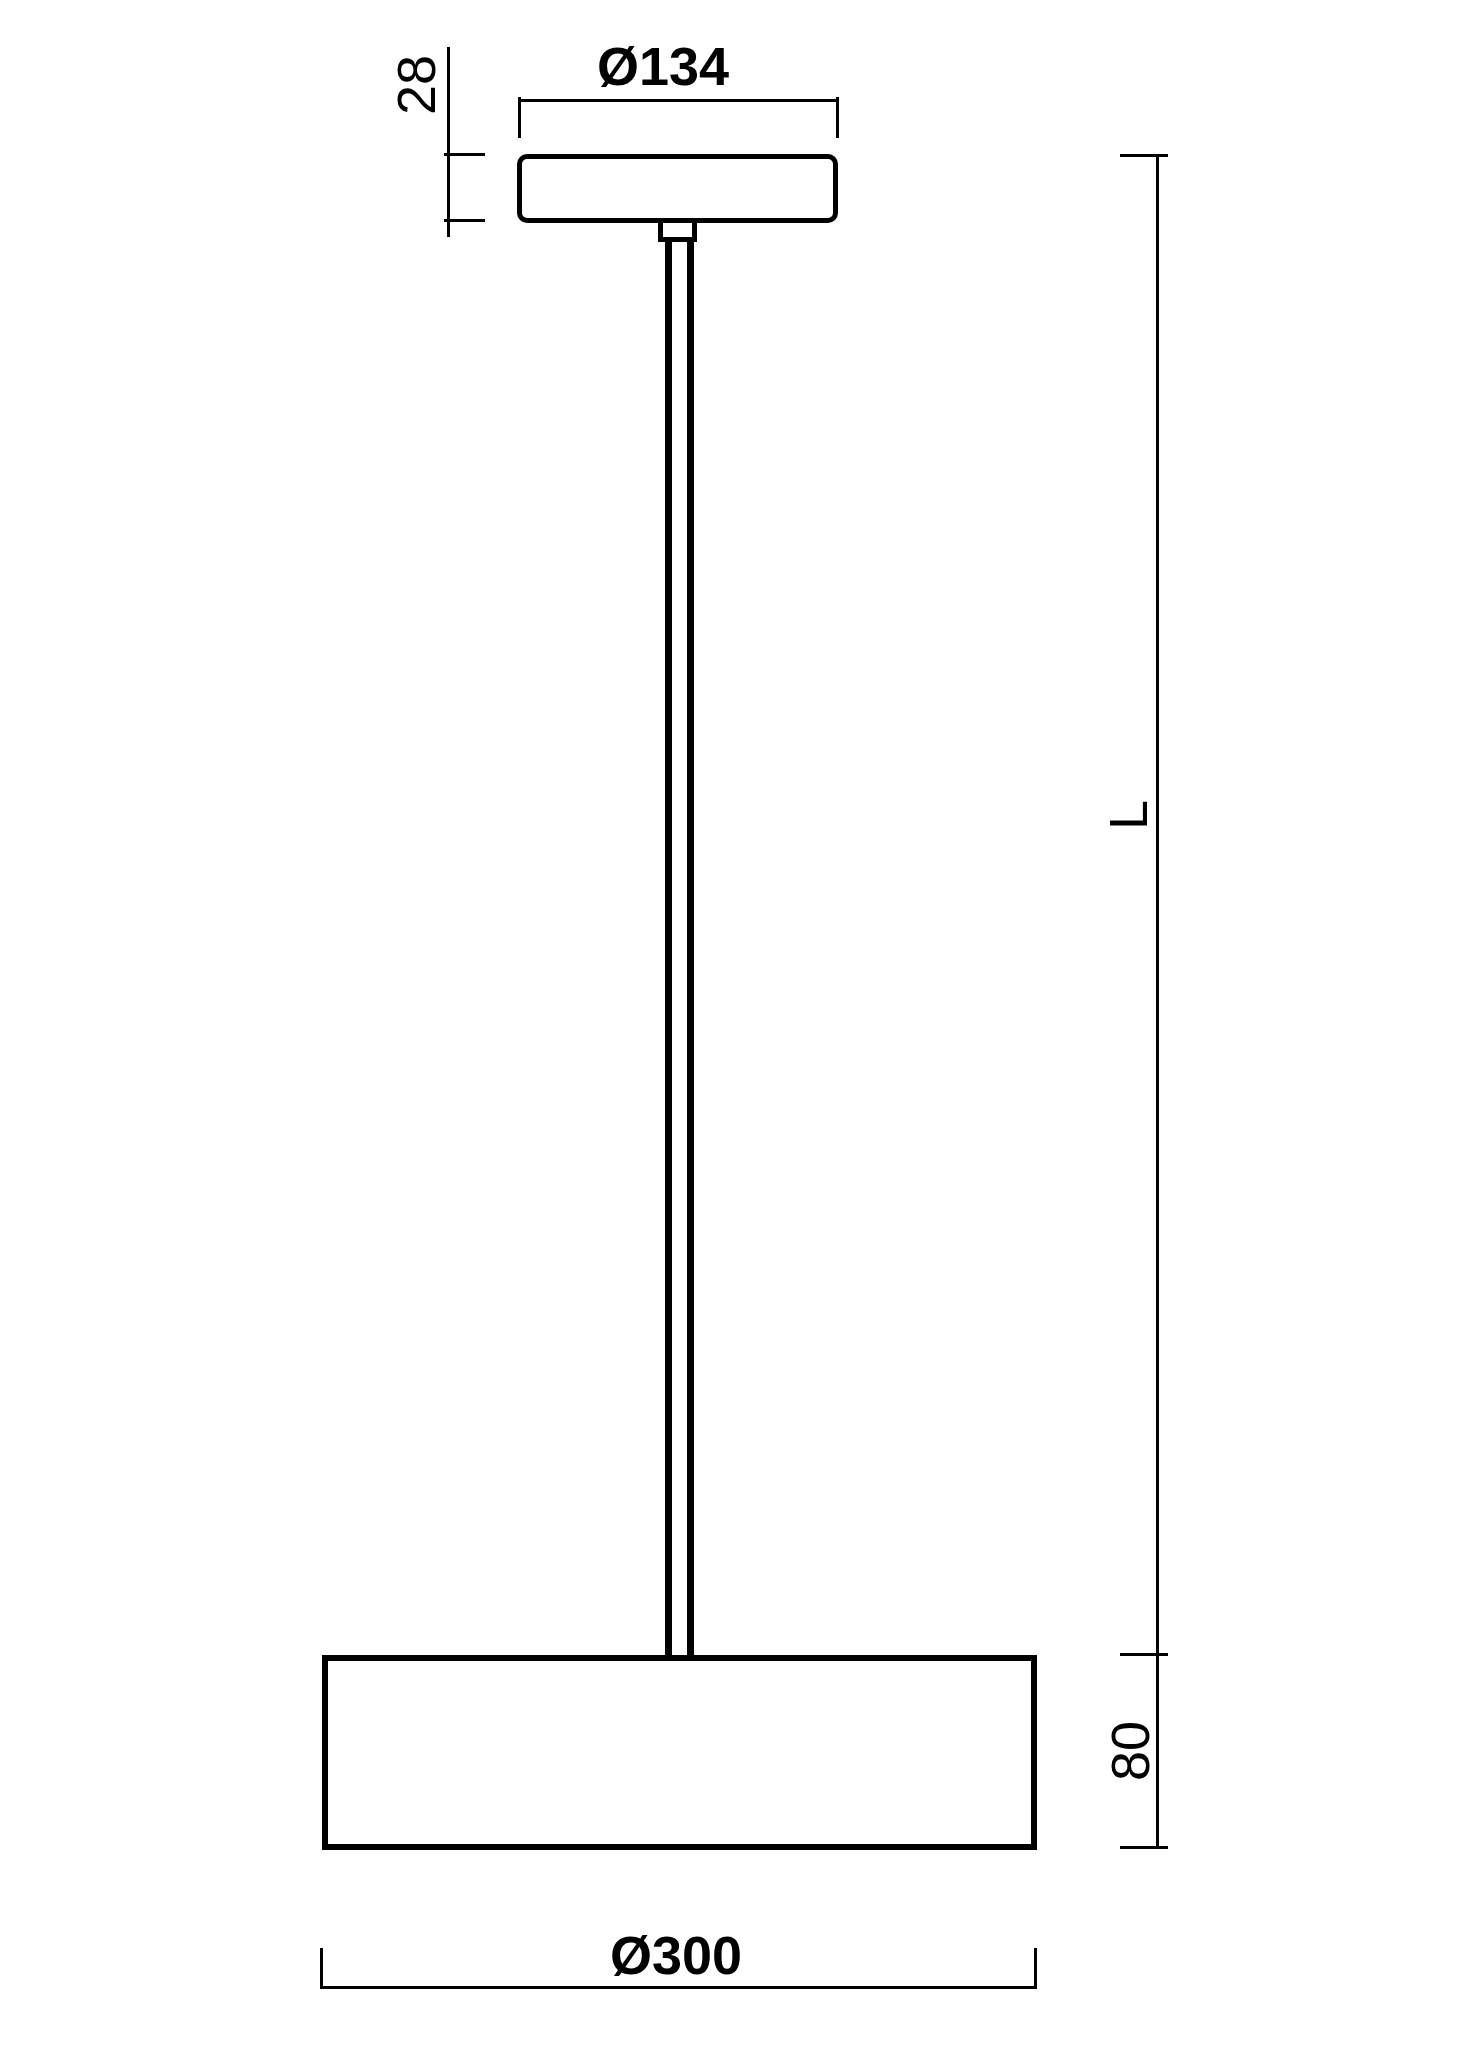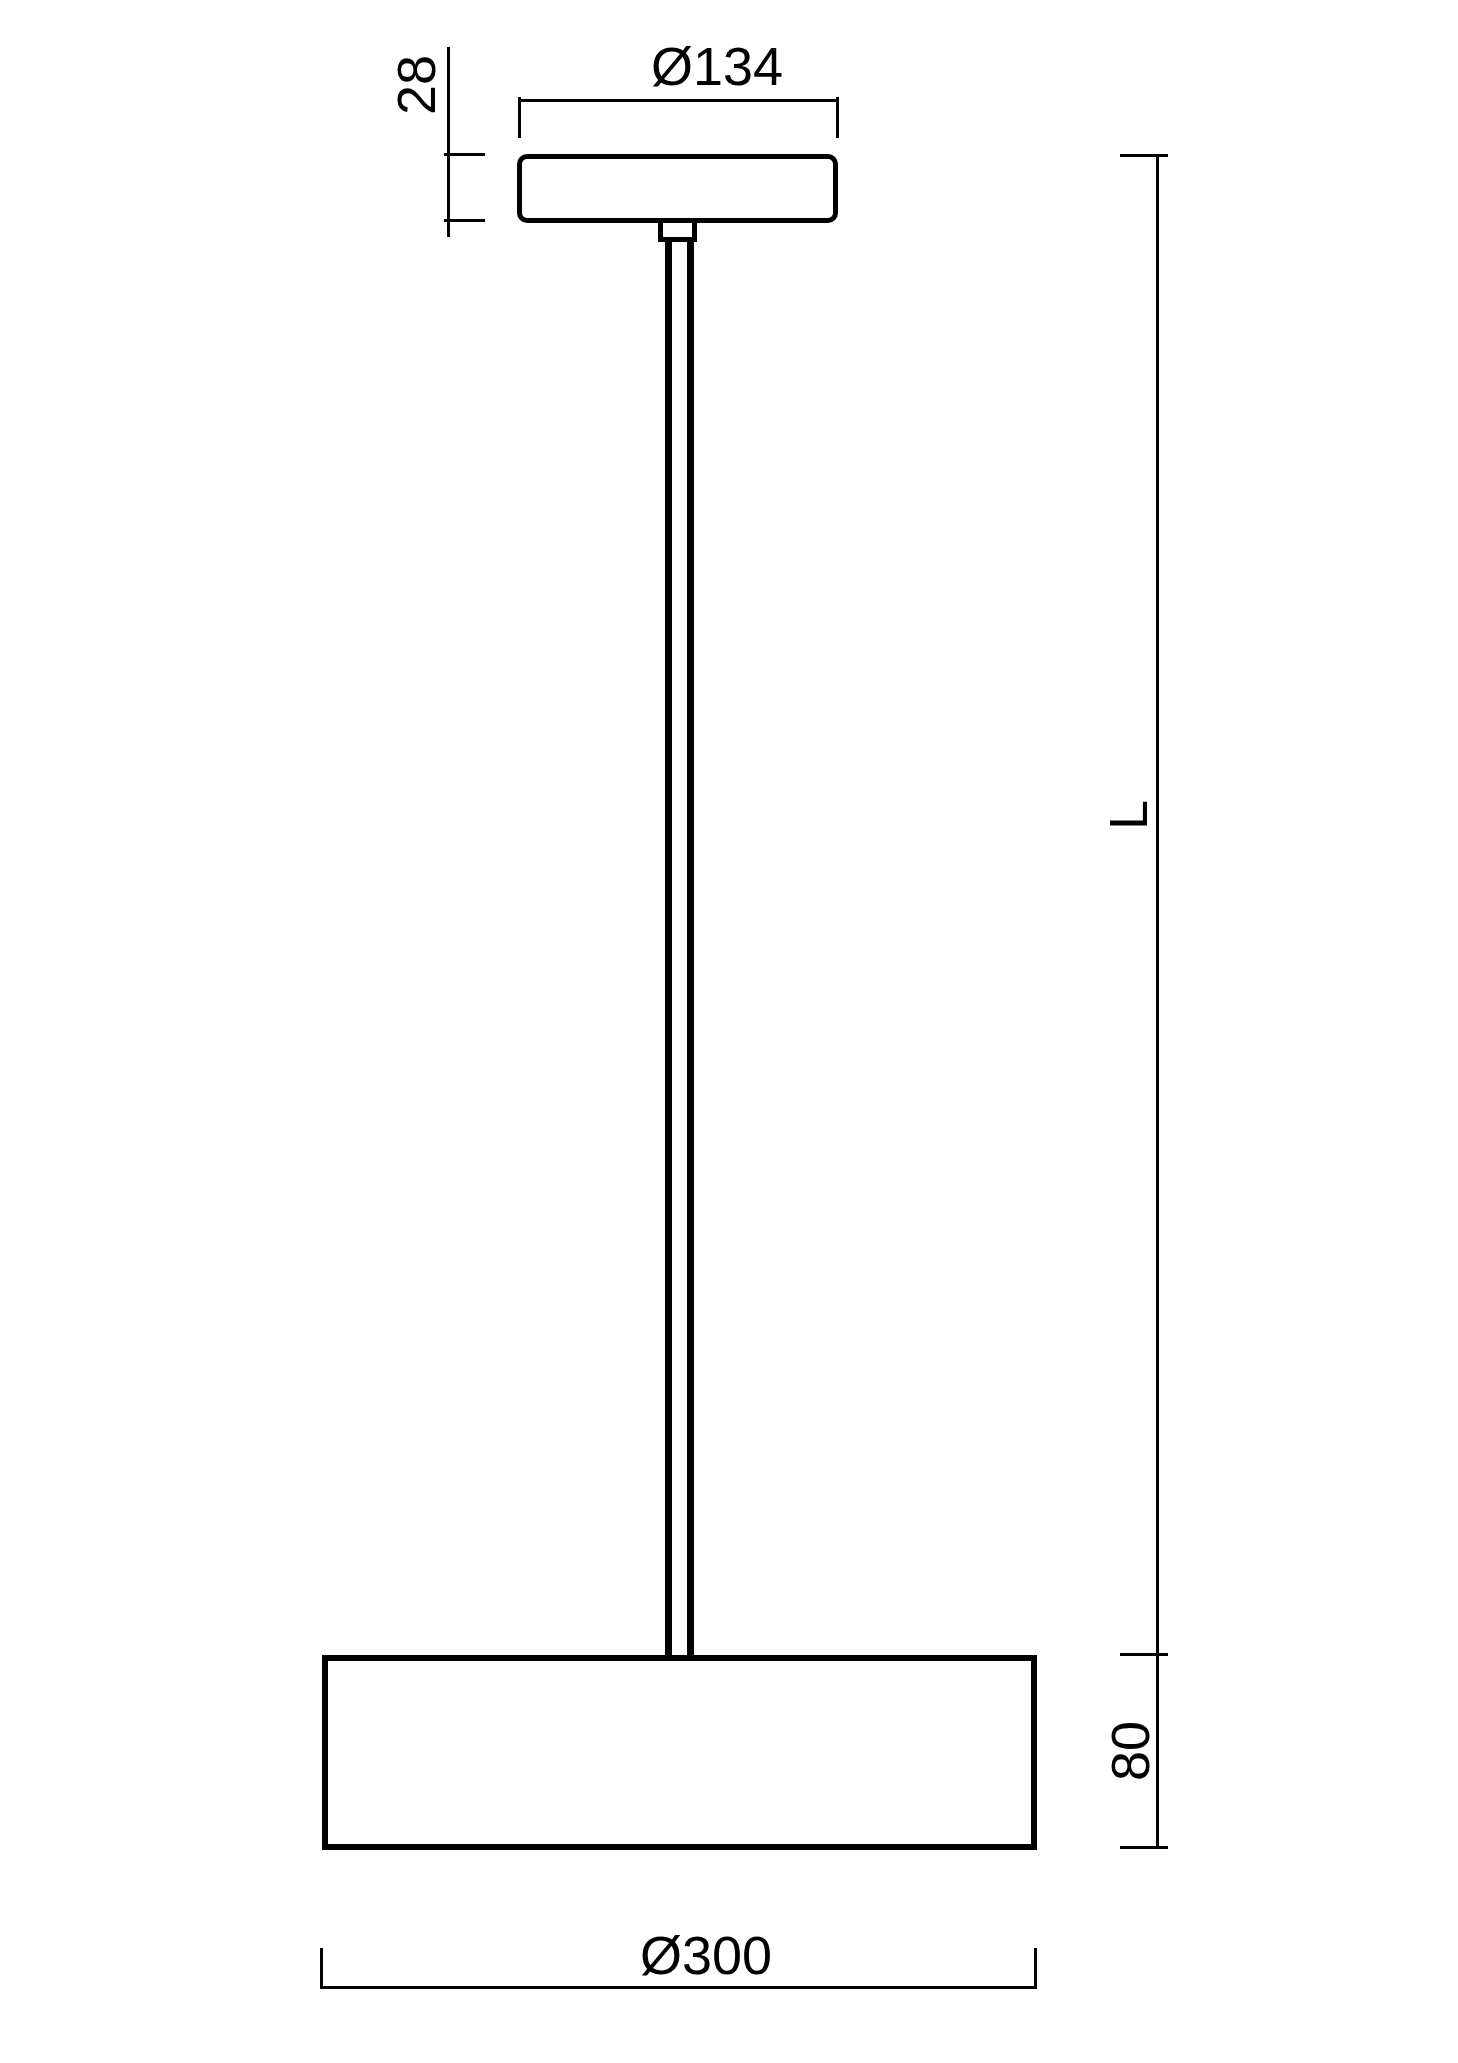--- a/index.html
+++ b/index.html
@@ -76,24 +76,24 @@
     color: var(--line-color, #000);
     font-size: 54px;
     line-height: 1;
     white-space: nowrap;
     transform: translate(-50%, -50%);
   }
   .dimlabel.vert {
     transform: translate(-50%, -50%) rotate(-90deg);
   }
   #dim28-label  { left: 416px;  top: 85px; }
-  #dim134-label { left: 717px;  top: 66px; }
+  #dim134-label { left: 663px;  top: 66px; font-weight: bold; }
   #dimL-label   { left: 1128px; top: 815px; }
   #dim80-label  { left: 1130px; top: 1751px; }
-  #dim300-label { left: 706px;  top: 1955px; }
+  #dim300-label { left: 676px;  top: 1955px; font-weight: bold; }
 </style>
 </head>
 <body>
 
 <div id="canvas">
 
   <div class="obj" id="canopy"></div>
   <div class="obj" id="connector"></div>
   <div class="obj" id="stem"></div>
   <div class="obj" id="shade"></div>

